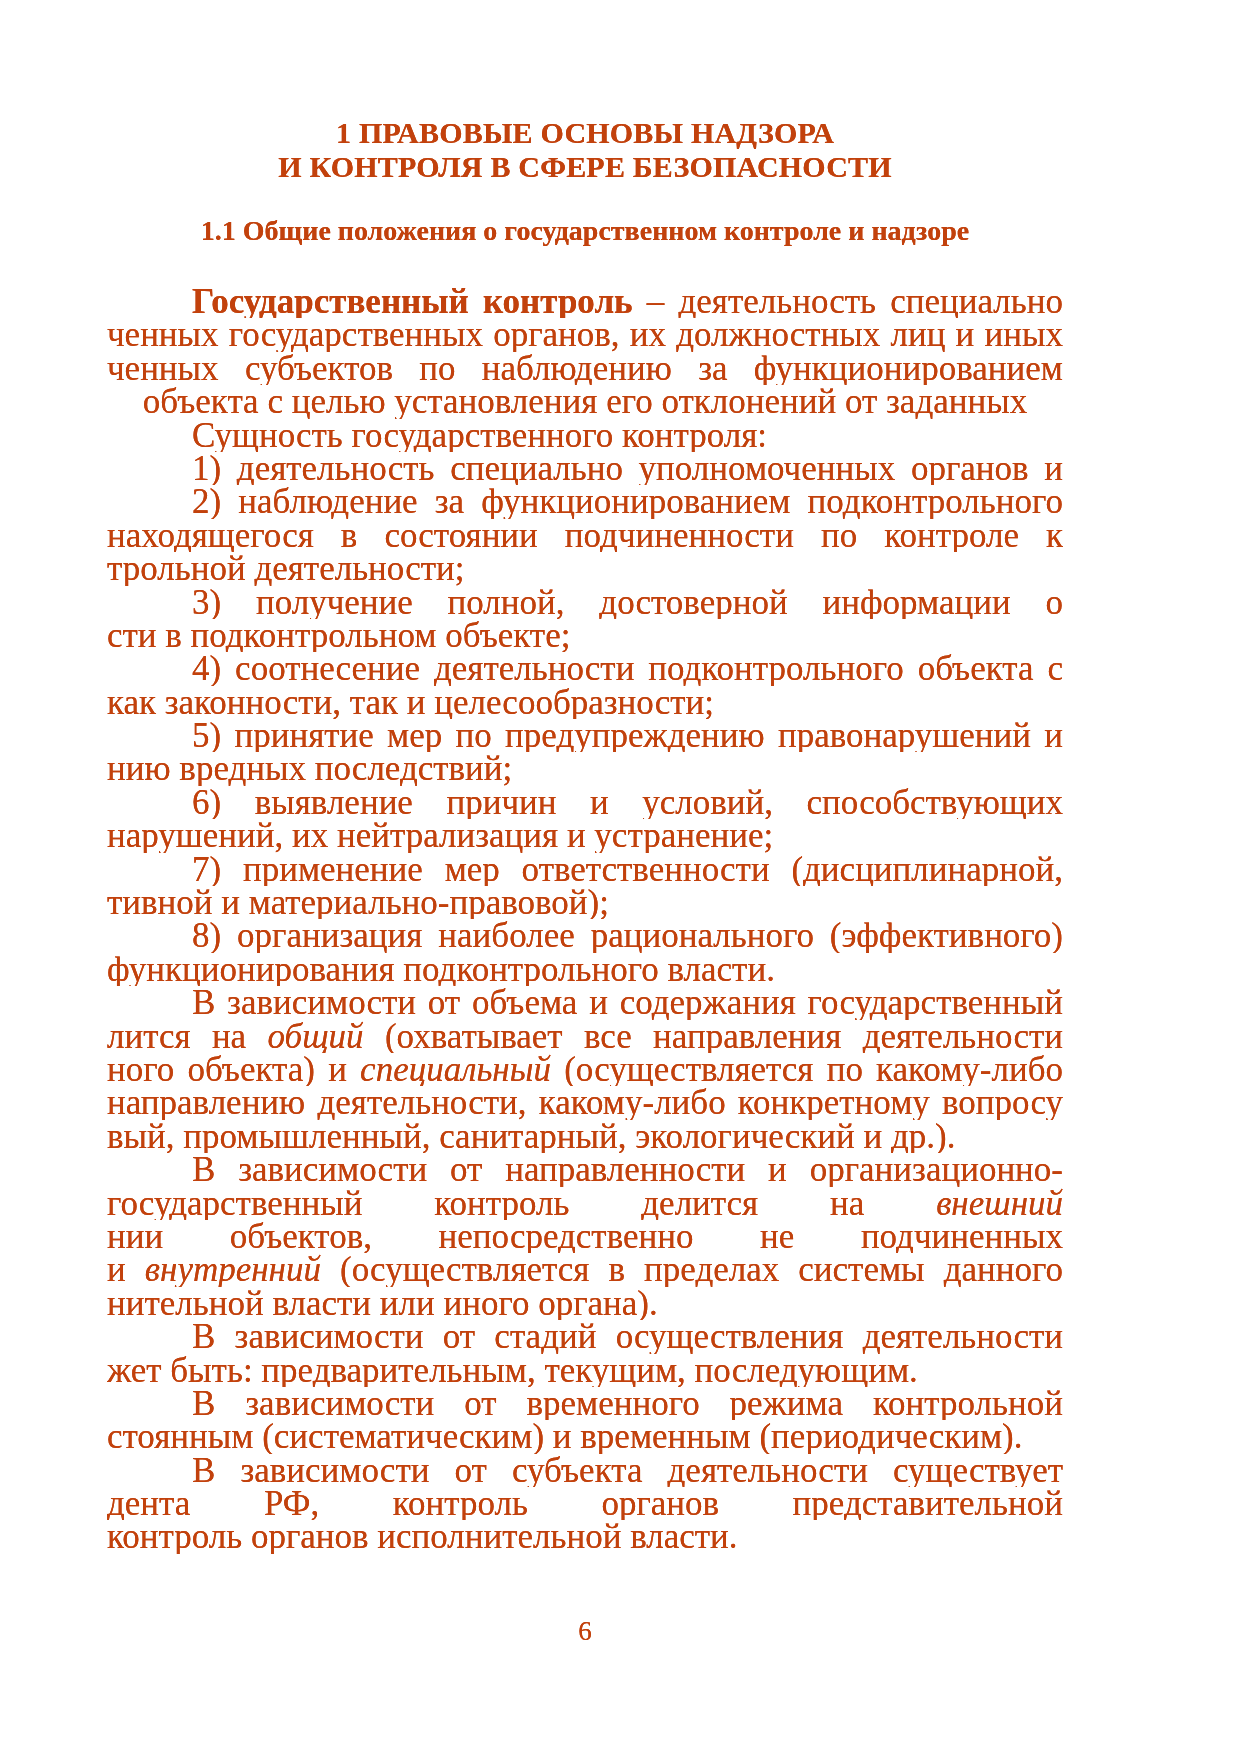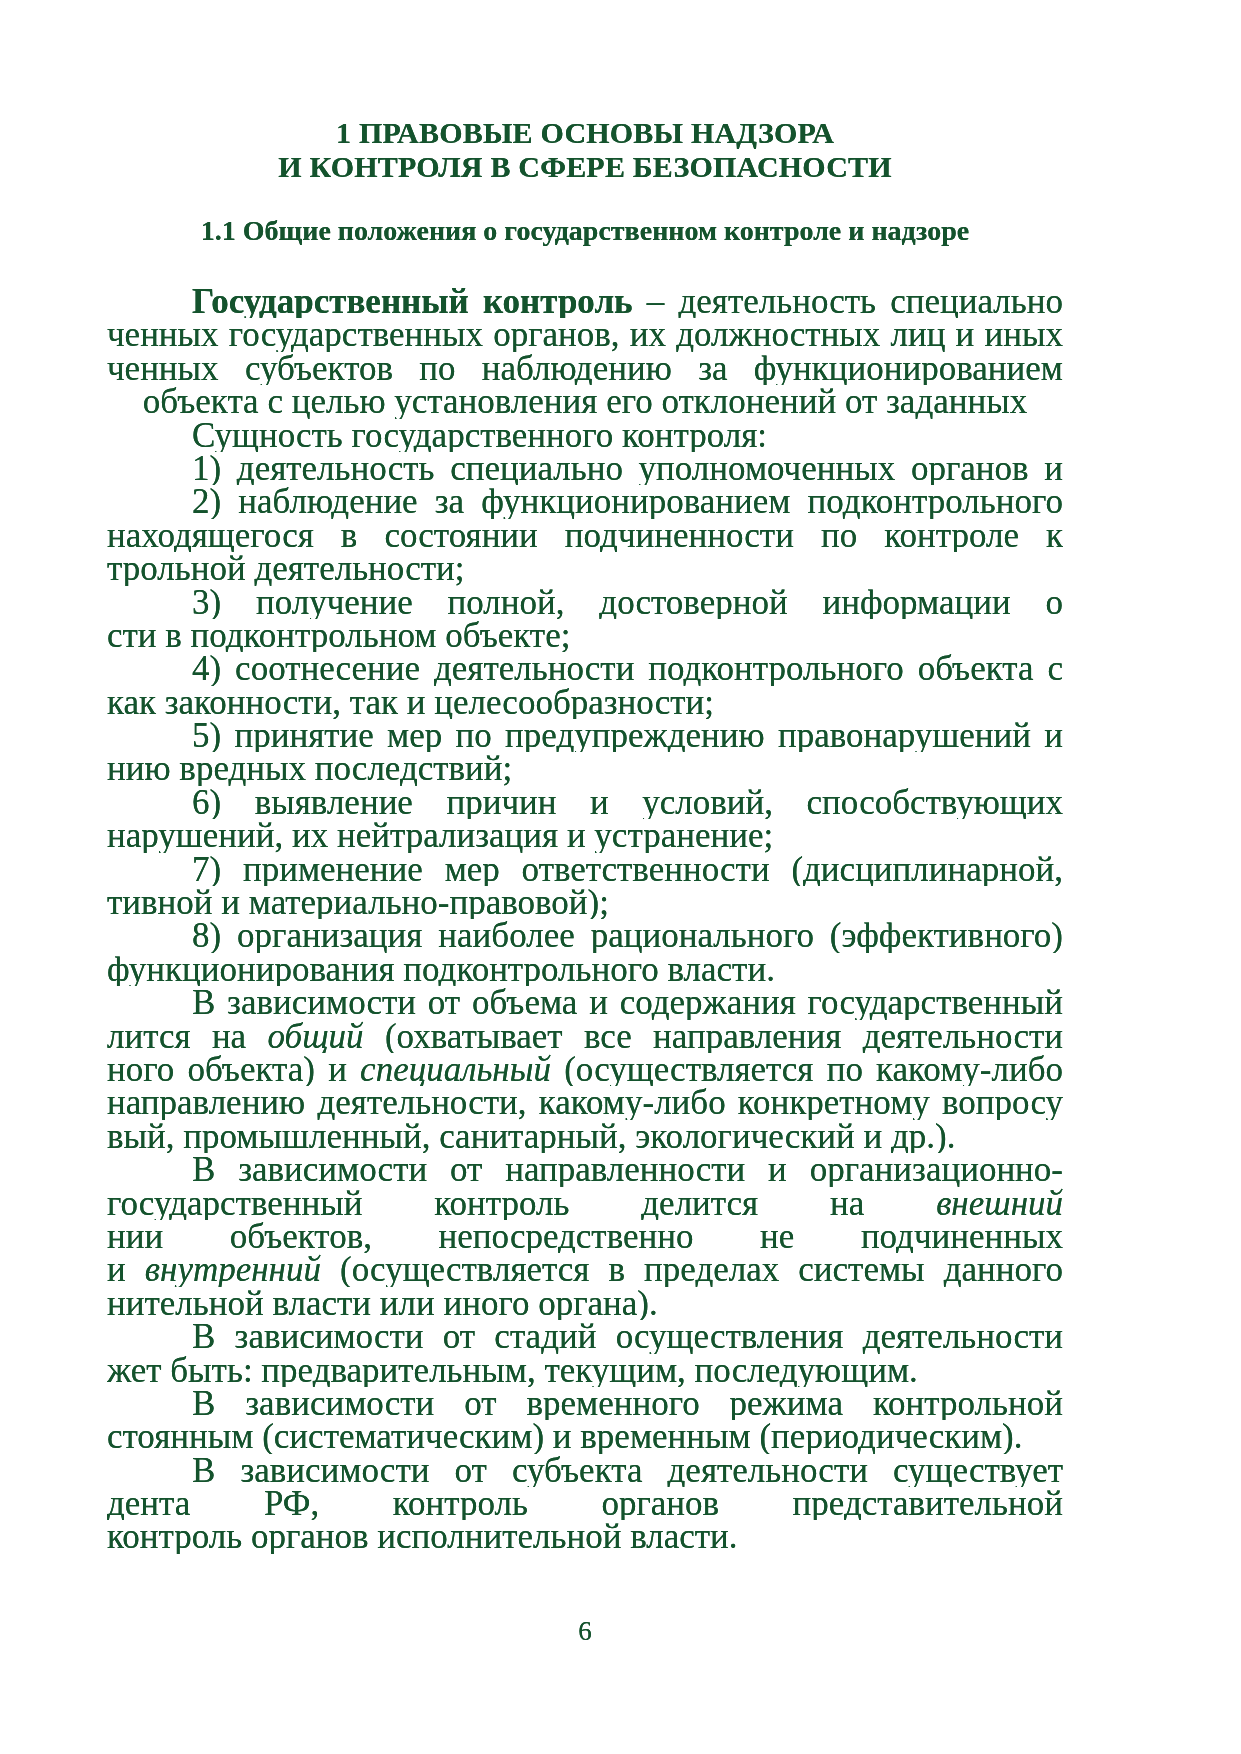--- a/index.html
+++ b/index.html
@@ -1,21 +1,21 @@
 <!DOCTYPE html>
 <html lang="ru"><head>
 <meta charset="utf-8">
 <style>
   html, body { margin: 0; padding: 0; background: #ffffff; }
   .page {
     position: relative;
     width: 1241px;
     height: 1754px;
     background: #ffffff;
-    color: #14532d;
+    color: #c2410c;
     font-family: "Liberation Serif", "DejaVu Serif", serif;
     overflow: hidden;
   }
   .textblock {
     width: 956px;
     margin-left: 107px;
   }
   .chapter-title {
     margin-top: 116px;
     text-align: center;

